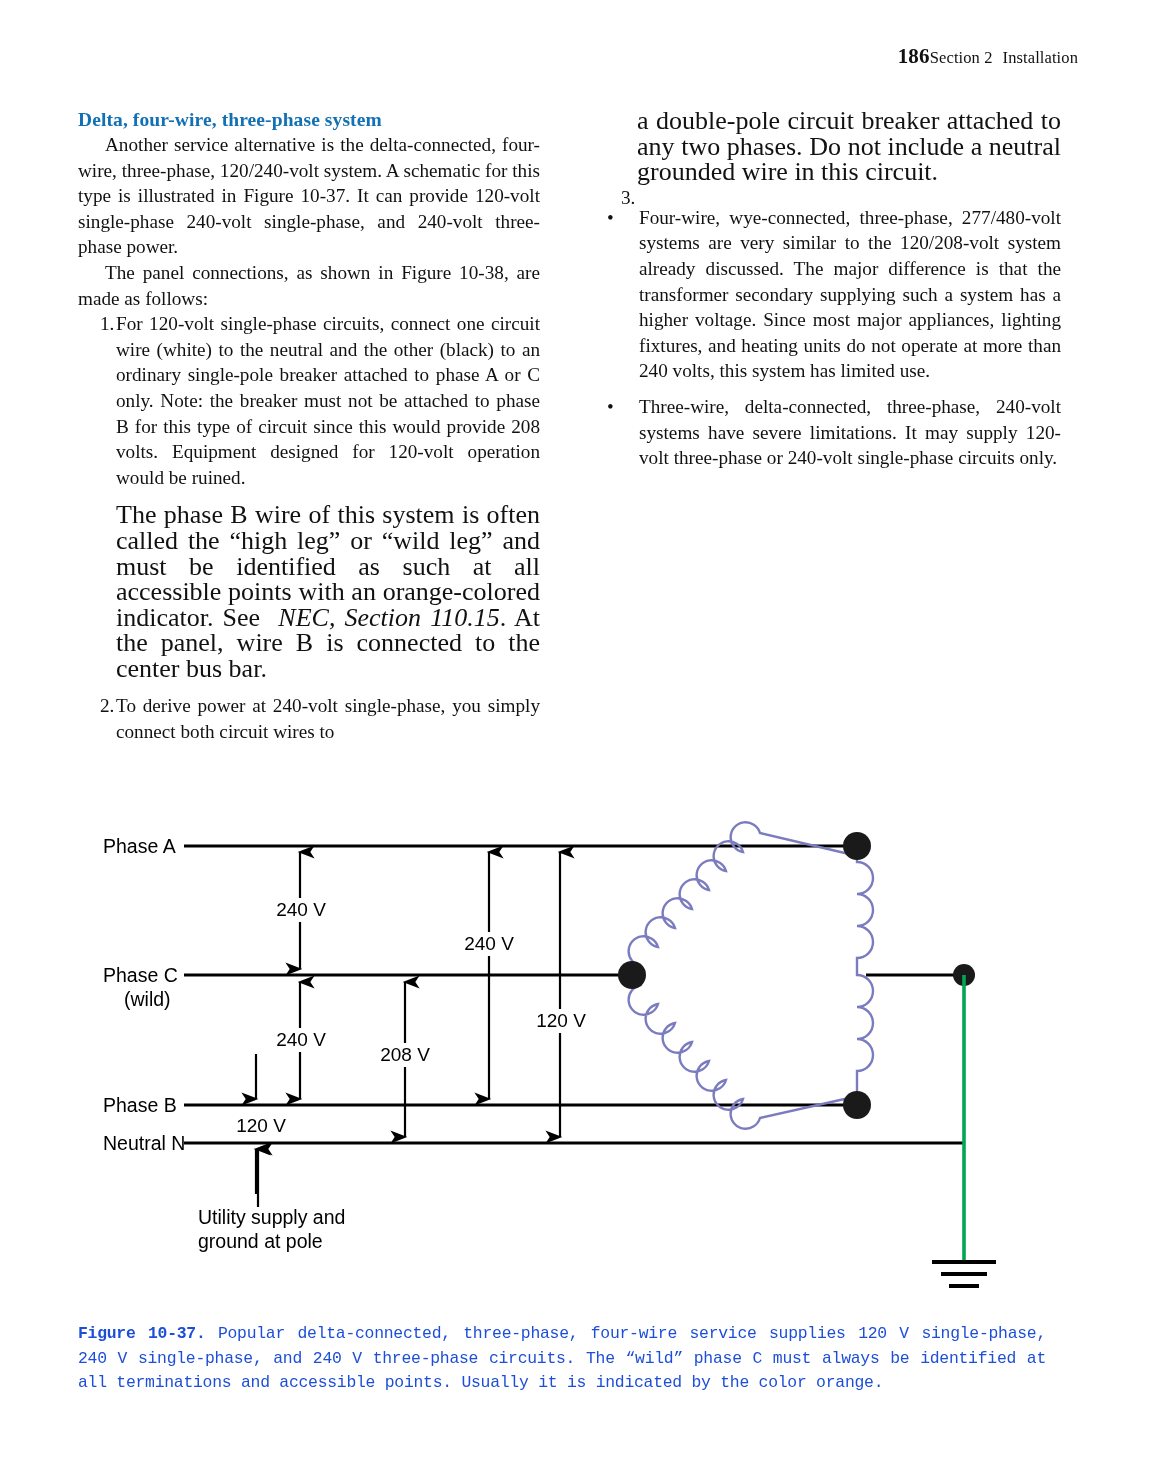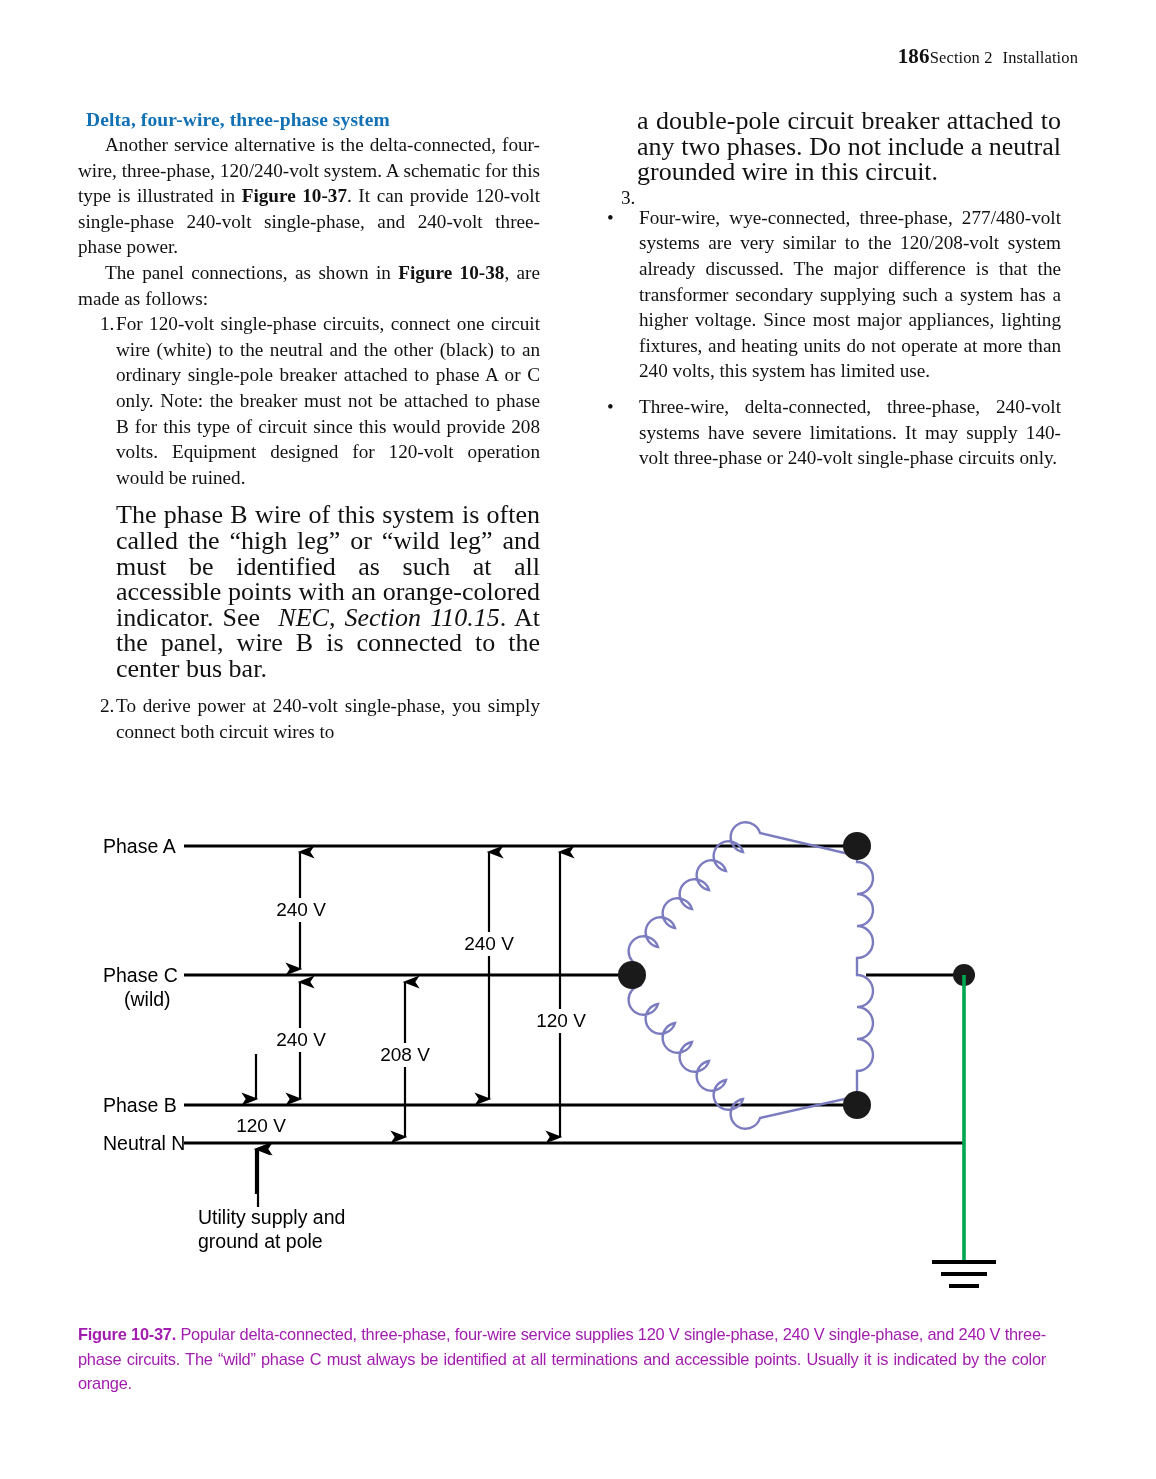--- a/index.html
+++ b/index.html
@@ -51,21 +51,21 @@
   }
   .col {
     position: absolute;
     top: 0;
     width: 462px;
   }
   .col-left  { left: 0; }
   .col-right { left: 521px; }
 
   h2.sec-head {
-    margin: 0 0 1px 8px;
+    margin: 0 0 1px 0;
     font-family: "Liberation Serif", serif;
     font-size: 19.5px;
     font-weight: bold;
     color: #1270b4;
     letter-spacing: 0.1px;
     line-height: 1.18;
   }
 
   p.body {
     margin: 0;
@@ -121,43 +121,43 @@
   .bullet-item > .dot {
     position: absolute;
     left: 8px;
     top: 0px;
     font-size: 19.2px;
     line-height: 25.6px;
   }
   .sp-10 { height: 10px; }
   .sp-12 { height: 12px; }
 
-  b.bd { font-weight: bold; }
+  b.bd { font-weight: normal; }
   i.it { font-style: italic; margin-left: 9px; }
 
   
   .figure-area {
     position: absolute;
     left: 0;
     top: 800px;
     width: 1156px;
     height: 520px;
   }
   .figure-area svg { display: block; }
 
   
   .caption {
     position: absolute;
     left: 78px;
     top: 1322px;
     width: 968px;
-    font-family: Liberation Sans, sans-serif;
+    font-family: Liberation Mono, monospace;
     font-size: 16.4px;
     line-height: 24.5px;
-    color: #a21caf;
+    color: #1d4ed8;
     text-align: justify;
     letter-spacing: -0.25px;
   }
   .caption b { font-weight: bold; }
 </style>
 </head>
 <body>
 
 <div class="running-head">
   <span class="folio">186</span>
@@ -207,21 +207,21 @@
 
     <div class="bullet-item">
       <span class="dot">•</span>
       <span>Four-wire, wye-connected, three-phase, 277/480-volt systems are very similar to the 120/208-volt system already discussed. The major difference is that the transformer secondary supplying such a system has a higher voltage. Since most major appliances, lighting fixtures, and heating units do not operate at more than 240 volts, this system has limited use.</span>
     </div>
 
     <div class="sp-10"></div>
 
     <div class="bullet-item">
       <span class="dot">•</span>
-      <span>Three-wire, delta-connected, three-phase, 240-volt systems have severe limitations. It may supply 140-volt three-phase or 240-volt single-phase circuits only.</span>
+      <span>Three-wire, delta-connected, three-phase, 240-volt systems have severe limitations. It may supply 120-volt three-phase or 240-volt single-phase circuits only.</span>
     </div>
 
   </div>
 </div>
 
 <div class="figure-area">
 <svg width="1156" height="520" viewBox="0 0 1156 520" xmlns="http://www.w3.org/2000/svg">
 
   <line x1="184" y1="46" x2="849" y2="46" stroke="#000" stroke-width="3.2"></line>
 

